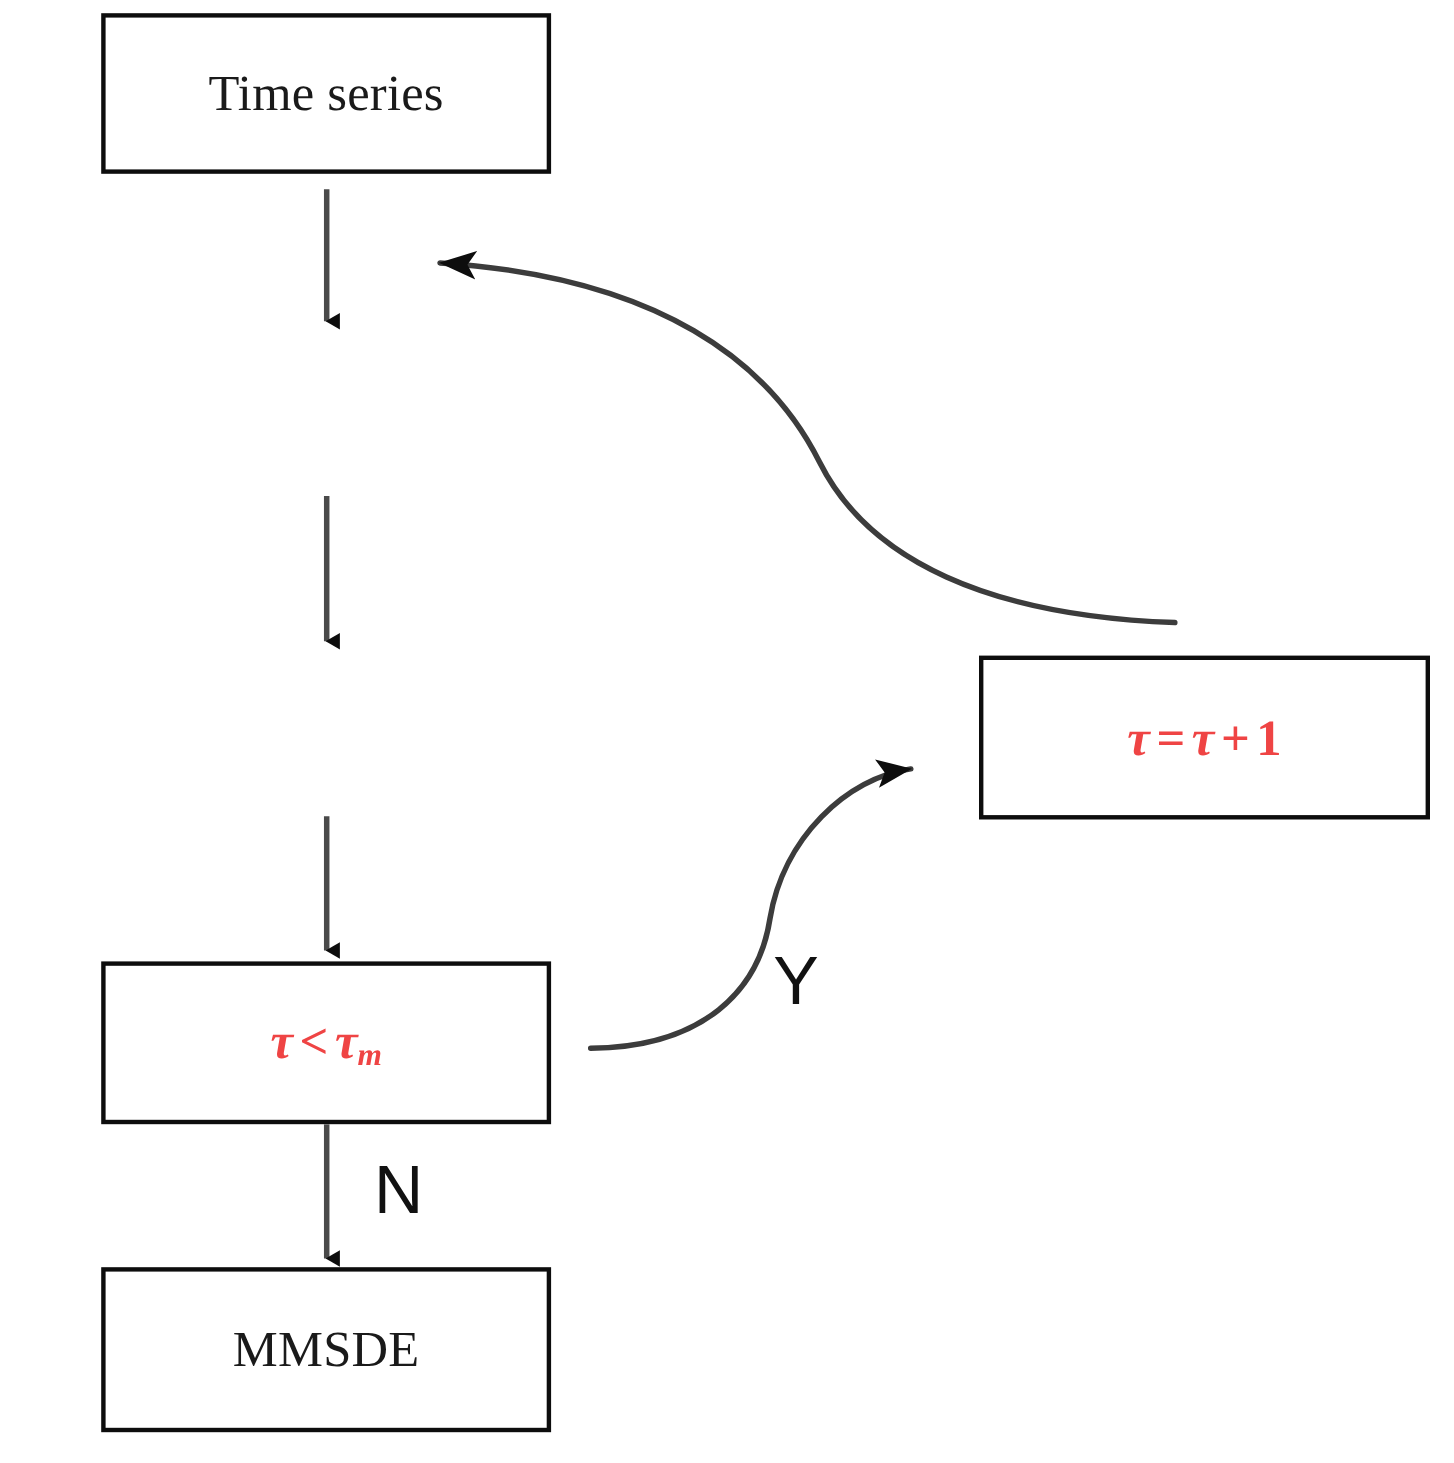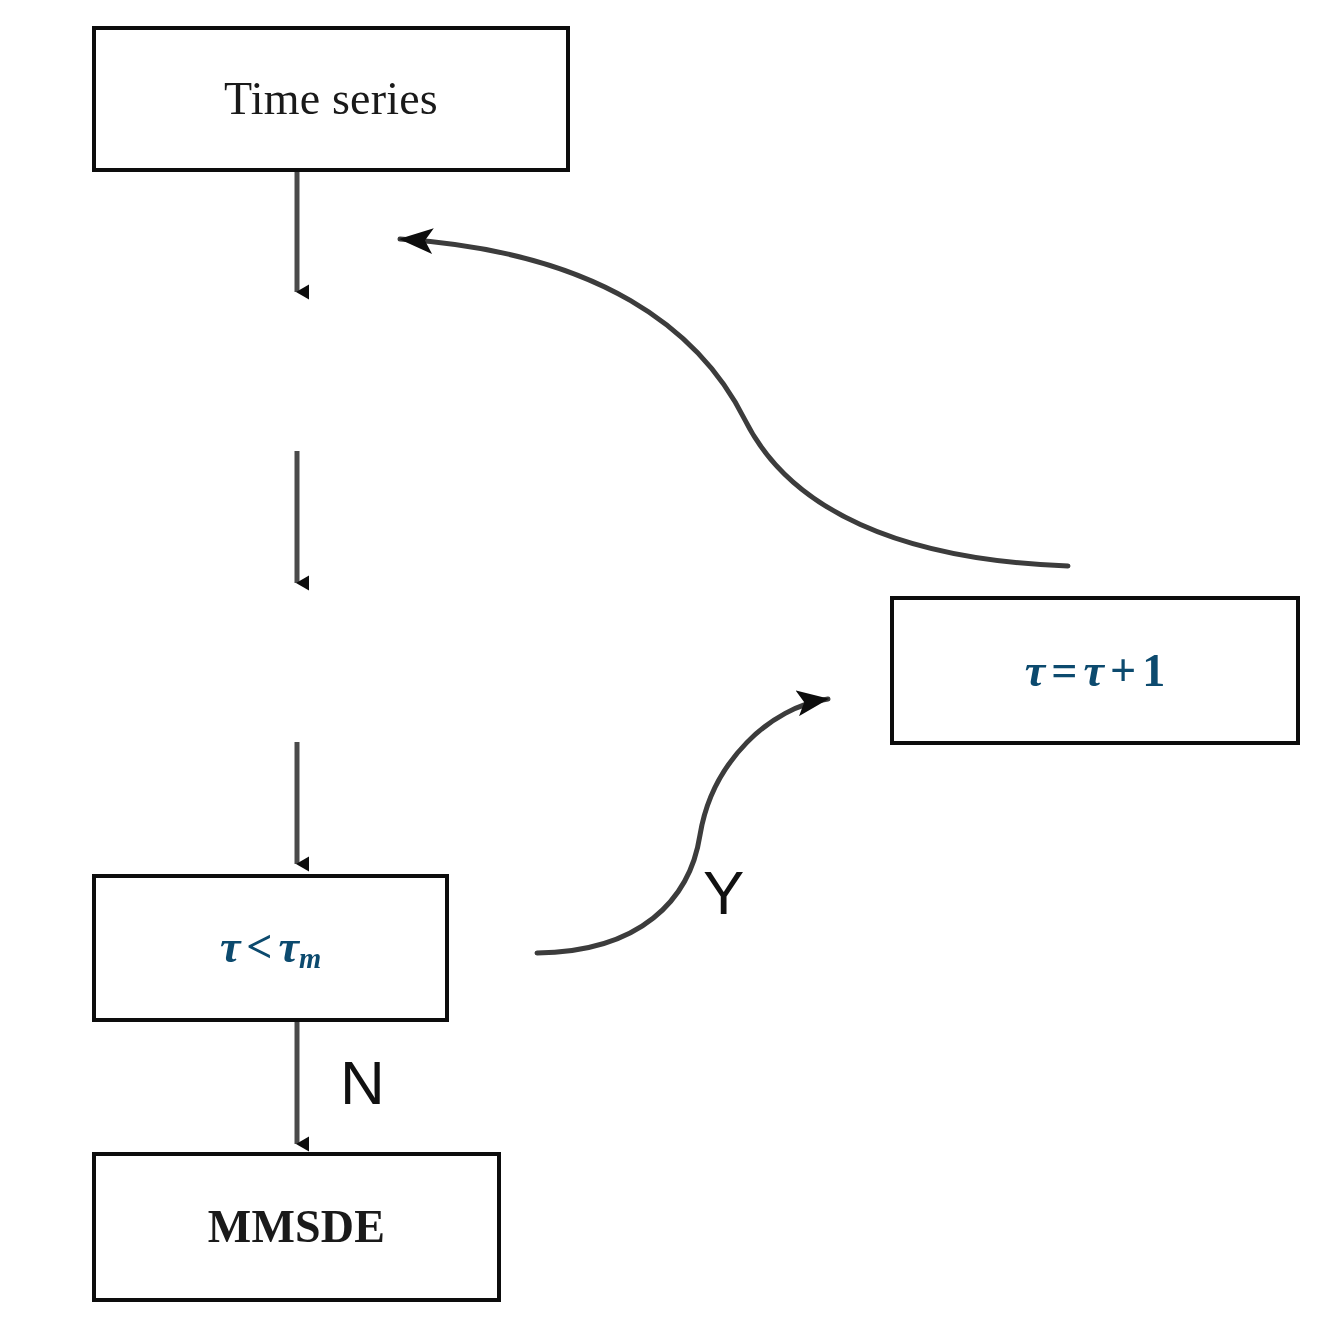--- a/index.html
+++ b/index.html
@@ -33,21 +33,21 @@
     line-height: 1.16;
     letter-spacing: 0.2px;
     white-space: pre-line;
     padding: 0 10px;
   }
   .math {
     font-family: "Liberation Serif", "DejaVu Serif", serif;
     font-style: italic;
     font-weight: 700;
     font-size: 46px;
-    color: #0c4a6e;
+    color: #ef4444;
     white-space: nowrap;
   }
   .math .op {
     font-style: normal;
     font-weight: 700;
     padding: 0 6px;
   }
   .math sub {
     font-size: 0.62em;
     vertical-align: -0.22em;
@@ -103,39 +103,39 @@
 
     <line x1="297" y1="742" x2="297" y2="864" stroke="#4a4a4a" stroke-width="5" marker-end="url(#arrow-down)"></line>
 
     <line x1="297" y1="1022" x2="297" y2="1144" stroke="#4a4a4a" stroke-width="5" marker-end="url(#arrow-down)"></line>
 
     <path d="M 537 953 C 640 952 690 900 700 835 C 712 762 770 707 828 699" fill="none" stroke="#3c3c3c" stroke-width="5" stroke-linecap="round" marker-end="url(#arrow-right-curve)"></path>
 
     <path d="M 1068 566 C 900 560 790 510 745 420 C 700 330 600 252 400 239" fill="none" stroke="#3c3c3c" stroke-width="5" stroke-linecap="round" marker-end="url(#arrow-left-curve)"></path>
   </svg>
 
-  <div class="node" style="left:92px; top:26px; width:478px; height:146px;">
+  <div class="node" style="left:92px; top:12px; width:409px; height:146px;">
     <span class="node-text">Time series</span>
   </div>
 
 
 
-  <div class="node" style="left:92px; top:874px; width:357px; height:148px;">
+  <div class="node" style="left:92px; top:874px; width:409px; height:148px;">
     <span class="math">
       <span>τ</span><span class="op">&lt;</span><span>τ</span><sub>m</sub>
     </span>
   </div>
 
   <div class="node" style="left:890px; top:596px; width:410px; height:149px;">
     <span class="math">
       <span>τ</span><span class="op">=</span><span>τ</span><span class="op">+</span><span style="font-style:normal">1</span>
     </span>
   </div>
 
-  <div class="node" style="left:92px; top:1152px; width:409px; height:150px;font-weight:bold;">
+  <div class="node" style="left:92px; top:1152px; width:409px; height:150px;">
     <span class="node-text">MMSDE</span>
   </div>
 
   <div class="branch-label" style="left:703px; top:862px;">Y</div>
 
   <div class="branch-label" style="left:340px; top:1052px;">N</div>
 
 </div>
 
 </body></html>

